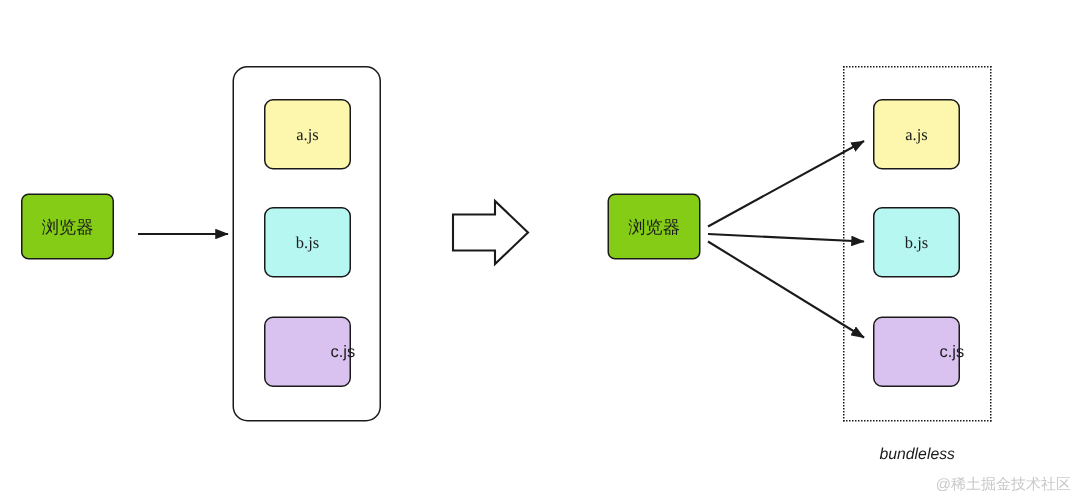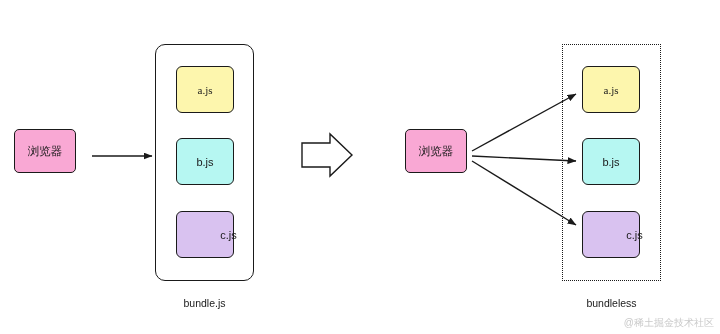--- a/index.html
+++ b/index.html
@@ -23,28 +23,28 @@
   .node {
     position: absolute;
     box-sizing: border-box;
     border: 1px solid #1a1a1a;
     border-radius: 6px;
     display: flex;
     align-items: center;
     justify-content: center;
     font-size: 11px;
     color: #1a1a1a;
-    background: #f9a8d4;
+    background: #84cc16;
   }
   .node.browser {
     border-radius: 5px;
     font-size: 11.5px;
   }
   .node.a { background: #fdf6ad; font-family: Liberation Serif, serif; }
-  .node.b { background: #b6f7f2; }
+  .node.b { background: #b6f7f2; font-family: Liberation Serif, serif; }
   .node.c { background: #d9c2f0; padding-left: 47px; }
 
   
   .container-solid {
     position: absolute;
     box-sizing: border-box;
     border: 1.5px solid #1a1a1a;
     border-radius: 10px;
     background: transparent;
   }
@@ -96,39 +96,38 @@
   <div class="node a" style="left: 176px; top: 66px; width: 58px; height: 47px; background: rgb(253, 246, 173);">
     <span>a.js</span>
   </div>
   <div class="node b" style="left: 176px; top: 138px; width: 58px; height: 47px; background: rgb(182, 247, 242);">
     <span>b.js</span>
   </div>
   <div class="node c" style="left: 176px; top: 211px; width: 58px; height: 47px; background: rgb(217, 194, 240);">
     <span>c.js</span>
   </div>
 
-  <div class="caption" style="left:155px; top:297px; width:99px;">bundle.js</div>
 
   <div class="node browser" style="left:405px; top:129px; width:62px; height:44px;">
     <span>浏览器</span>
   </div>
 
   <div class="container-dotted" style="left:562px; top:44px; width:99px; height:237px;"></div>
 
   <div class="node a" style="left: 582px; top: 66px; width: 58px; height: 47px; background: rgb(253, 246, 173);">
     <span>a.js</span>
   </div>
   <div class="node b" style="left: 582px; top: 138px; width: 58px; height: 47px; background: rgb(182, 247, 242);">
     <span>b.js</span>
   </div>
   <div class="node c" style="left: 582px; top: 211px; width: 58px; height: 47px; background: rgb(217, 194, 240);">
     <span>c.js</span>
   </div>
 
-  <div class="caption" style="left:562px; top:297px; width:99px;">bundleless</div>
+  <div class="caption" style="left:562px; top:297px; width:99px;font-style:italic;">bundleless</div>
 
   <svg class="overlay" viewBox="0 0 720 334">
     <defs>
       <marker id="arrowhead" markerWidth="9" markerHeight="7" refX="8.5" refY="3.5" orient="auto" markerUnits="userSpaceOnUse">
         <path d="M0,0 L9,3.5 L0,7 Z" fill="#1a1a1a"></path>
       </marker>
     </defs>
 
     <line x1="92" y1="156" x2="152" y2="156" stroke="#1a1a1a" stroke-width="1.4" marker-end="url(#arrowhead)"></line>
 

